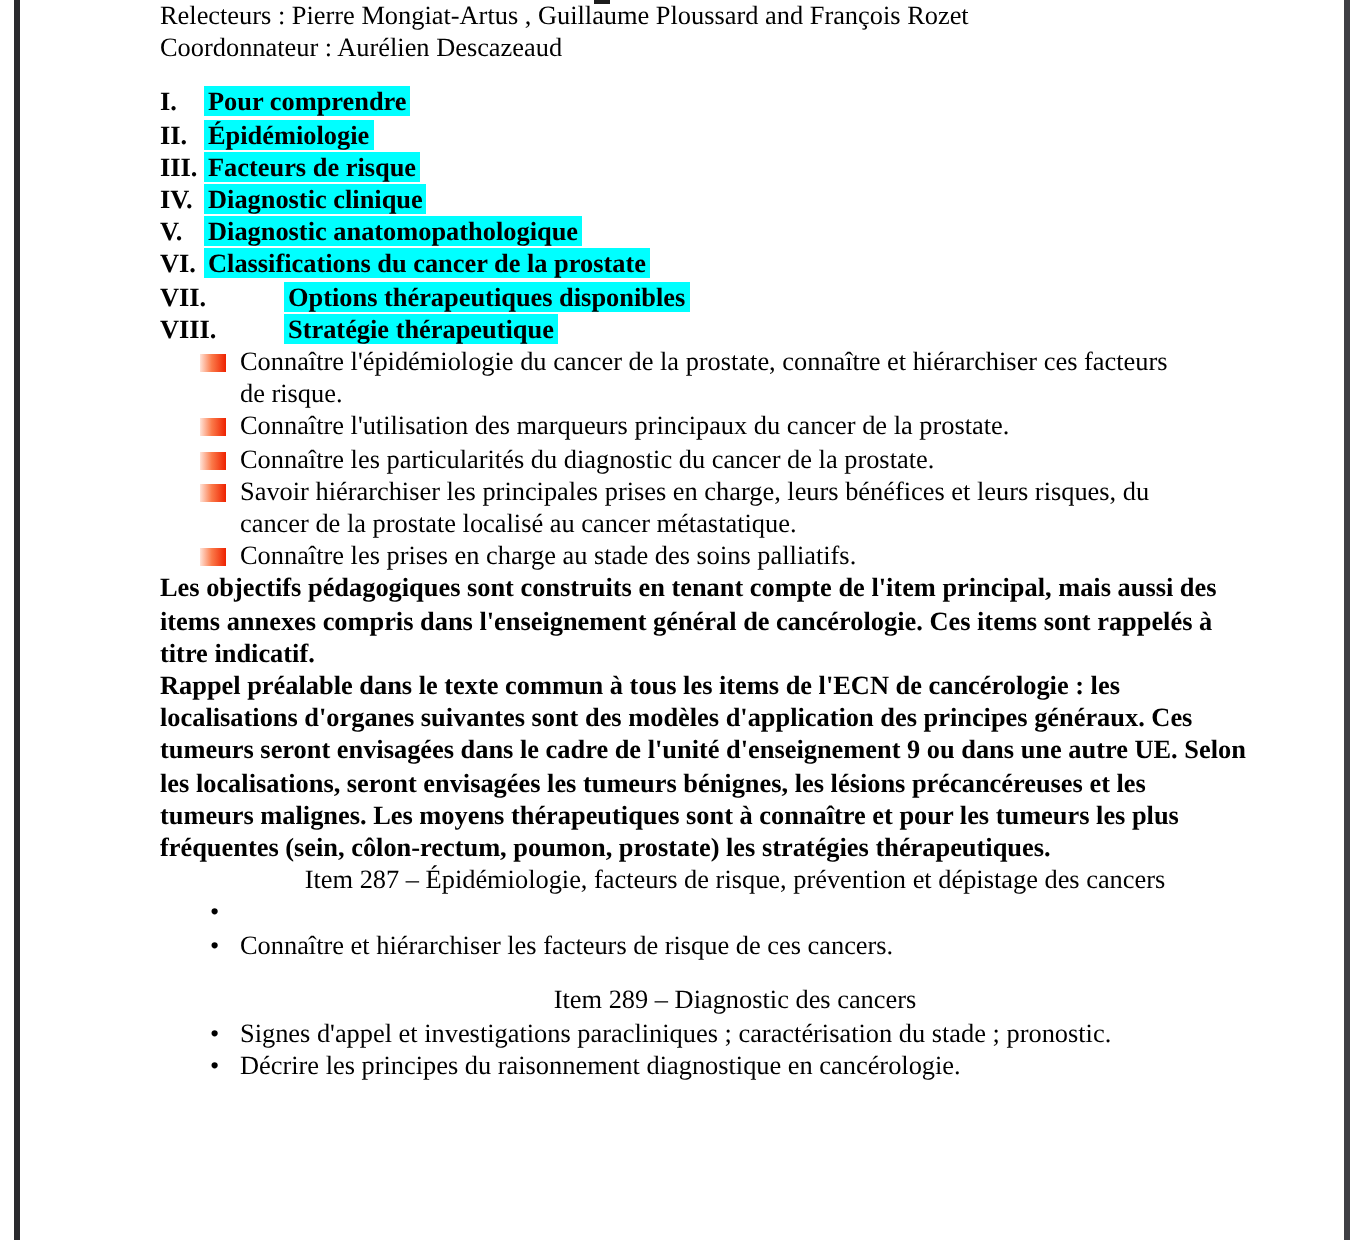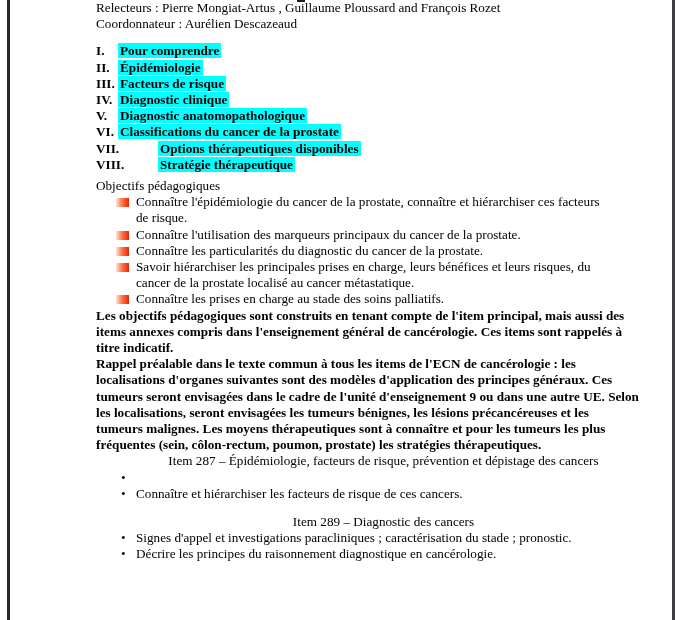--- a/index.html
+++ b/index.html
@@ -27,21 +27,21 @@
     background: #3f3f44;
   }
   .artifact {
     position: absolute;
     left: 297px; top: 0;
     width: 8px; height: 2px;
     background: #1c1c1c;
   }
   .content {
     position: absolute;
-    left: 96px; top: 0;
+    left: 80px; top: 0;
     width: 575px;
   }
   .line { white-space: pre-line; }
   
   .toc { margin-top: 11px; font-weight: bold; }
   .toc-row { }
   .toc-num {
     display: inline-block;
     width: 22px;
   }
@@ -113,21 +113,20 @@
         <span class="toc-num">VI.</span><span class="hl">Classifications du cancer de la prostate</span>
       </div>
       <div class="toc-row">
         <span class="toc-num wide">VII.</span><span class="hl">Options thérapeutiques disponibles</span>
       </div>
       <div class="toc-row">
         <span class="toc-num wide">VIII.</span><span class="hl">Stratégie thérapeutique</span>
       </div>
     </div>
 
-    <div class="obj-heading">Objectifs pédagogiques</div>
     <div>
       <div class="obj-item">
         <span class="grad-bullet"></span>
         <div class="obj-text">Connaître l'épidémiologie du cancer de la prostate, connaître et hiérarchiser ces facteurs
 de risque.</div>
       </div>
       <div class="obj-item">
         <span class="grad-bullet"></span>
         <div class="obj-text">Connaître l'utilisation des marqueurs principaux du cancer de la prostate.</div>
       </div>

